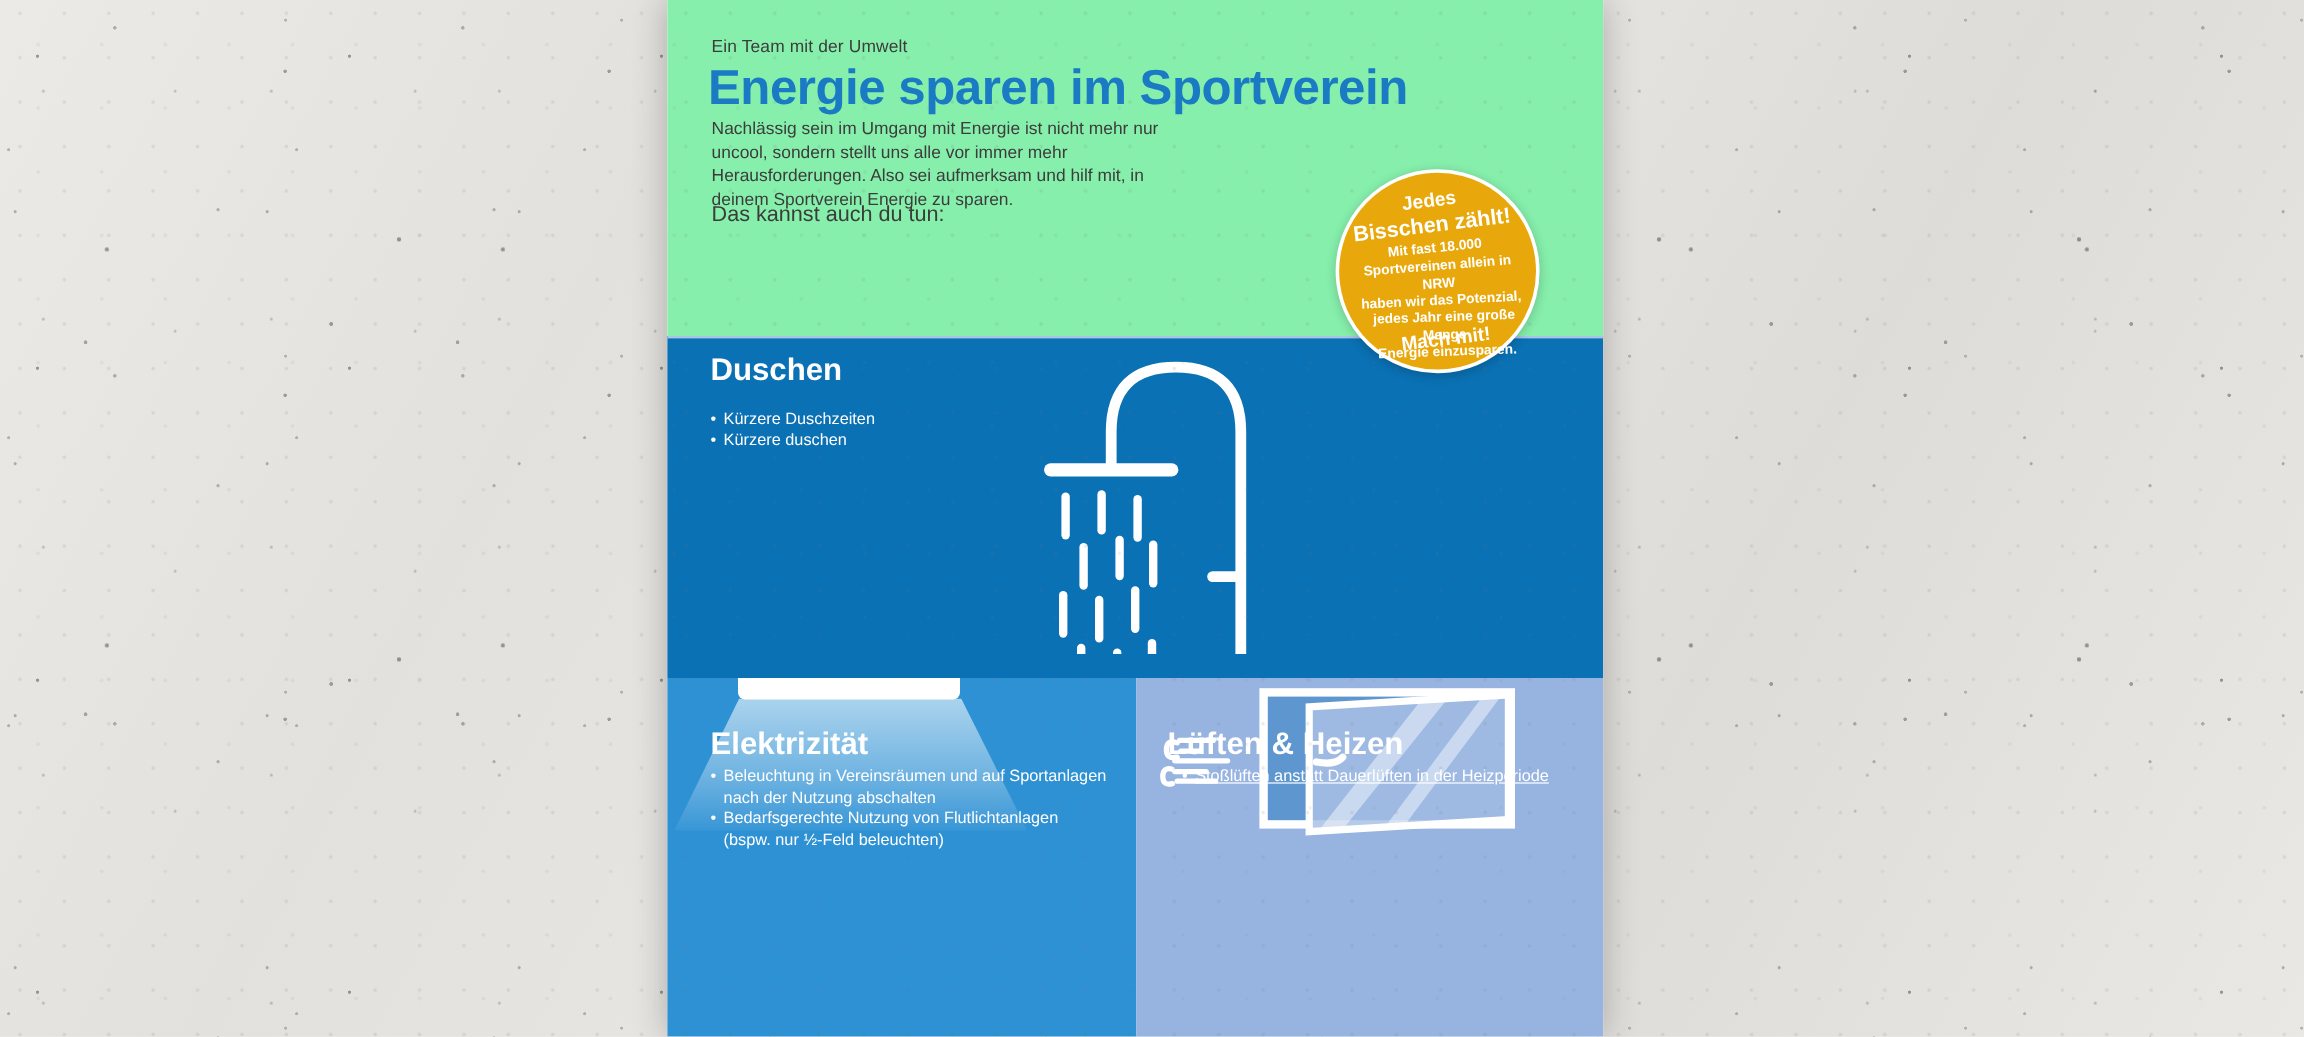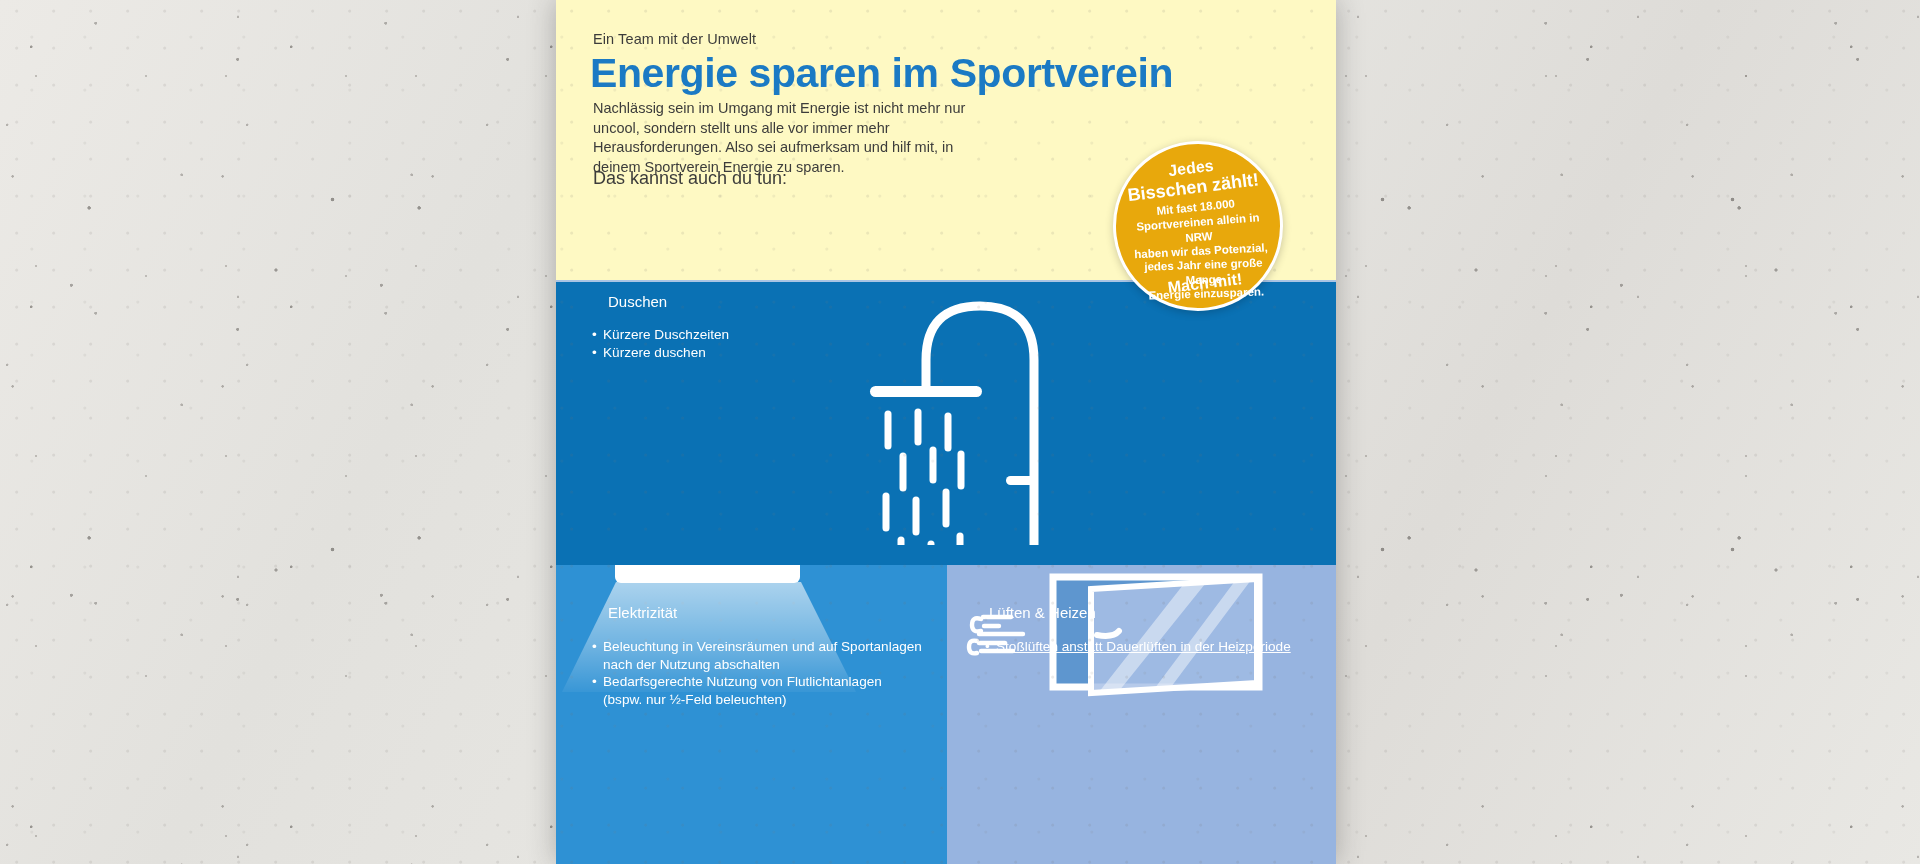--- a/index.html
+++ b/index.html
@@ -39,21 +39,21 @@
     background-size:37px 37px, 53px 53px;
     opacity:.85;
   }
   
   #poster{
     position:absolute; left:556px; top:0; width:780px; height:864px;
     background:#ffffff; overflow:hidden;
     box-shadow:0 0 26px rgba(40,40,40,.30);
   }
   
-  .head-wrap{ position:absolute; left:0; top:0; width:100%; height:280px; background:#fef9c3; }
+  .head-wrap{ position:absolute; left:0; top:0; width:100%; height:280px; background:#86efac; }
   .kicker{ position:absolute; left:37px; top:31px; font-size:14.5px; color:#3c3c3b; letter-spacing:.1px; }
   .title{
     position:absolute; left:34px; top:50px; font-size:41px; font-weight:bold;
     color:#1b7ac4; letter-spacing:-.4px; white-space:nowrap;
   }
   .intro{
     position:absolute; left:37px; top:99px; width:405px;
     font-size:14.5px; line-height:19.5px; color:#3c3c3b;
   }
   .cta{ position:absolute; left:37px; top:168px; font-size:18px; color:#3c3c3b;text-align:right; }
@@ -78,26 +78,26 @@
   #badge .b-body span:nth-child(3){ transform:rotate(4deg); }
   #badge .b-body span:nth-child(4){ transform:rotate(5deg); }
   #badge .b-body span:nth-child(5){ transform:rotate(5deg); }
   #badge .b-l3{ position:absolute; left:0; right:0; top:131px; font-size:16px; font-weight:bold; }
   
   #shower-panel{
     position:absolute; left:0; top:280px; width:100%; height:285px;
     background:#0a71b4; overflow:hidden;
   }
   #shower-panel .sep{ position:absolute; left:0; top:0; width:100%; height:2px; background:#a9c4e4; }
-  .sec-title{ color:#fff; font-weight:normal; font-size:15px;margin-left:16px; }
+  .sec-title{ color:#fff; font-weight:bold; font-size:26px; }
   .bullets{ color:#fff; font-size:13.6px; line-height:17.6px; list-style:none; }
   .bullets li{ position:relative; padding-left:11px; margin-bottom:0; }
   .bullets li::before{ content:"•"; position:absolute; left:0; top:0; }
   #shower-panel .sec-title{ position:absolute; left:36px; top:13px; }
-  #shower-panel .bullets{ position:absolute; left:36px; top:46px; width:260px; }
+  #shower-panel .bullets{ position:absolute; left:36px; top:60px; width:260px; }
   
   #lamp-panel{
     position:absolute; left:0; top:565px; width:391px; height:299px;
     background:#2e91d4; overflow:hidden;
   }
   #lamp-panel .sec-title{ position:absolute; left:36px; top:39px; }
   #lamp-panel .bullets{ position:absolute; left:36px; top:73px; width:330px; }
   .lamp-bar{
     position:absolute; left:59px; top:-6px; width:185px; height:24px;
     background:#fff; border-radius:6px; z-index:3;

